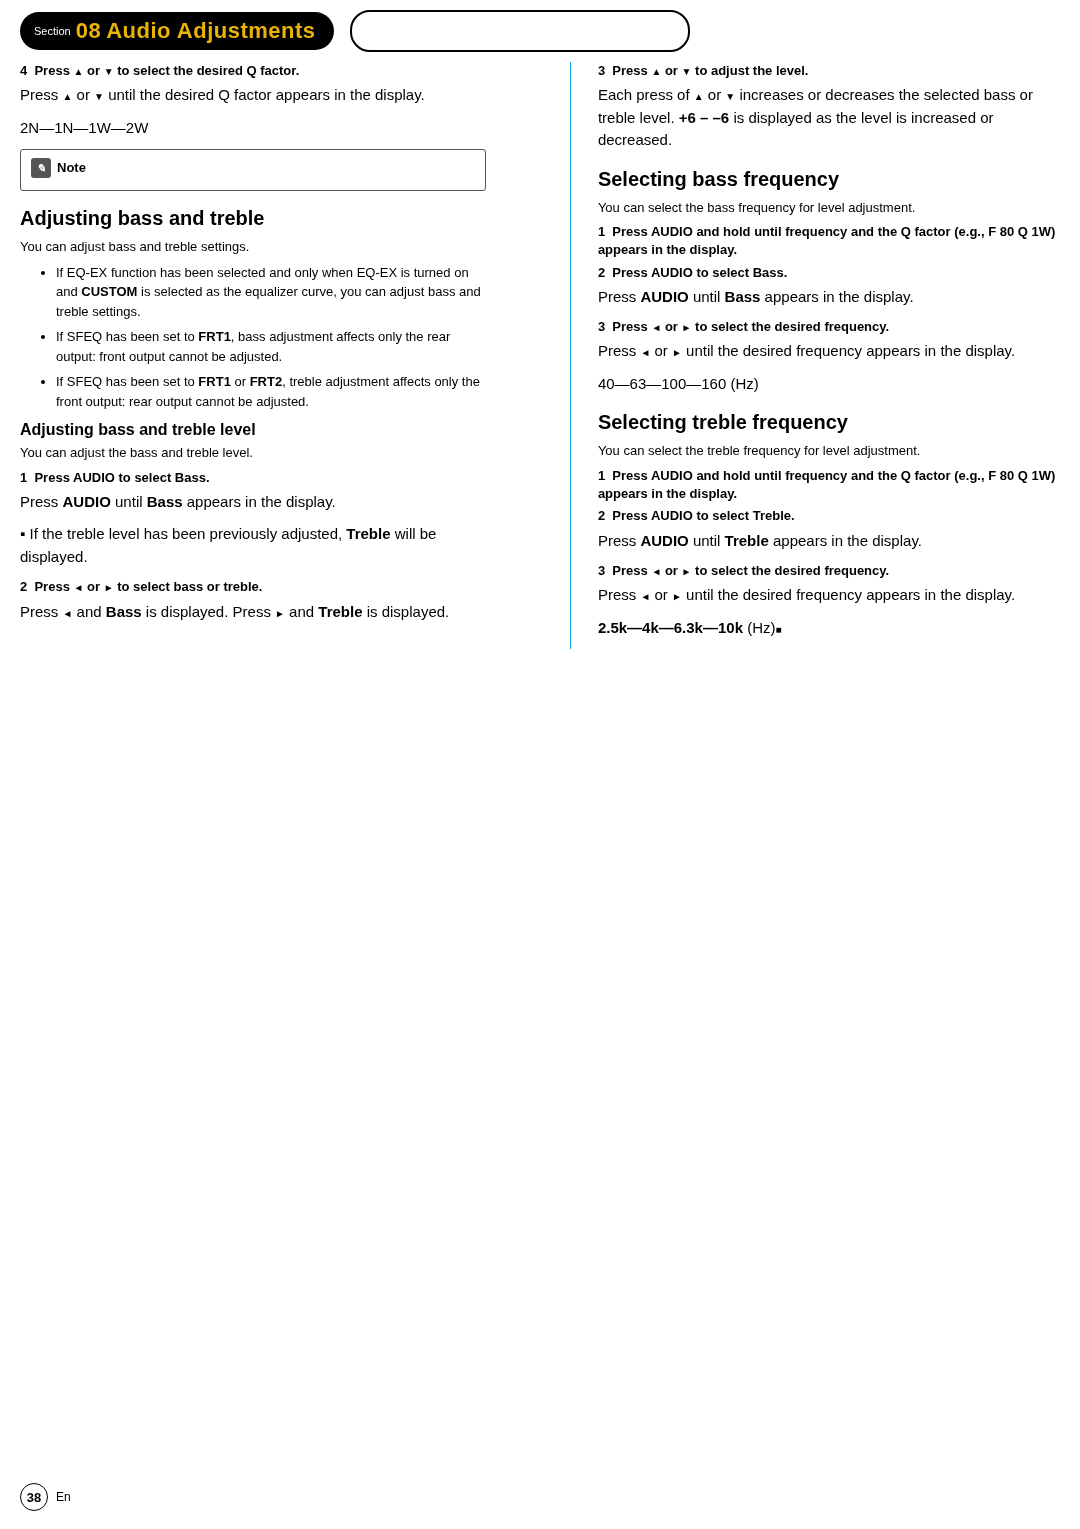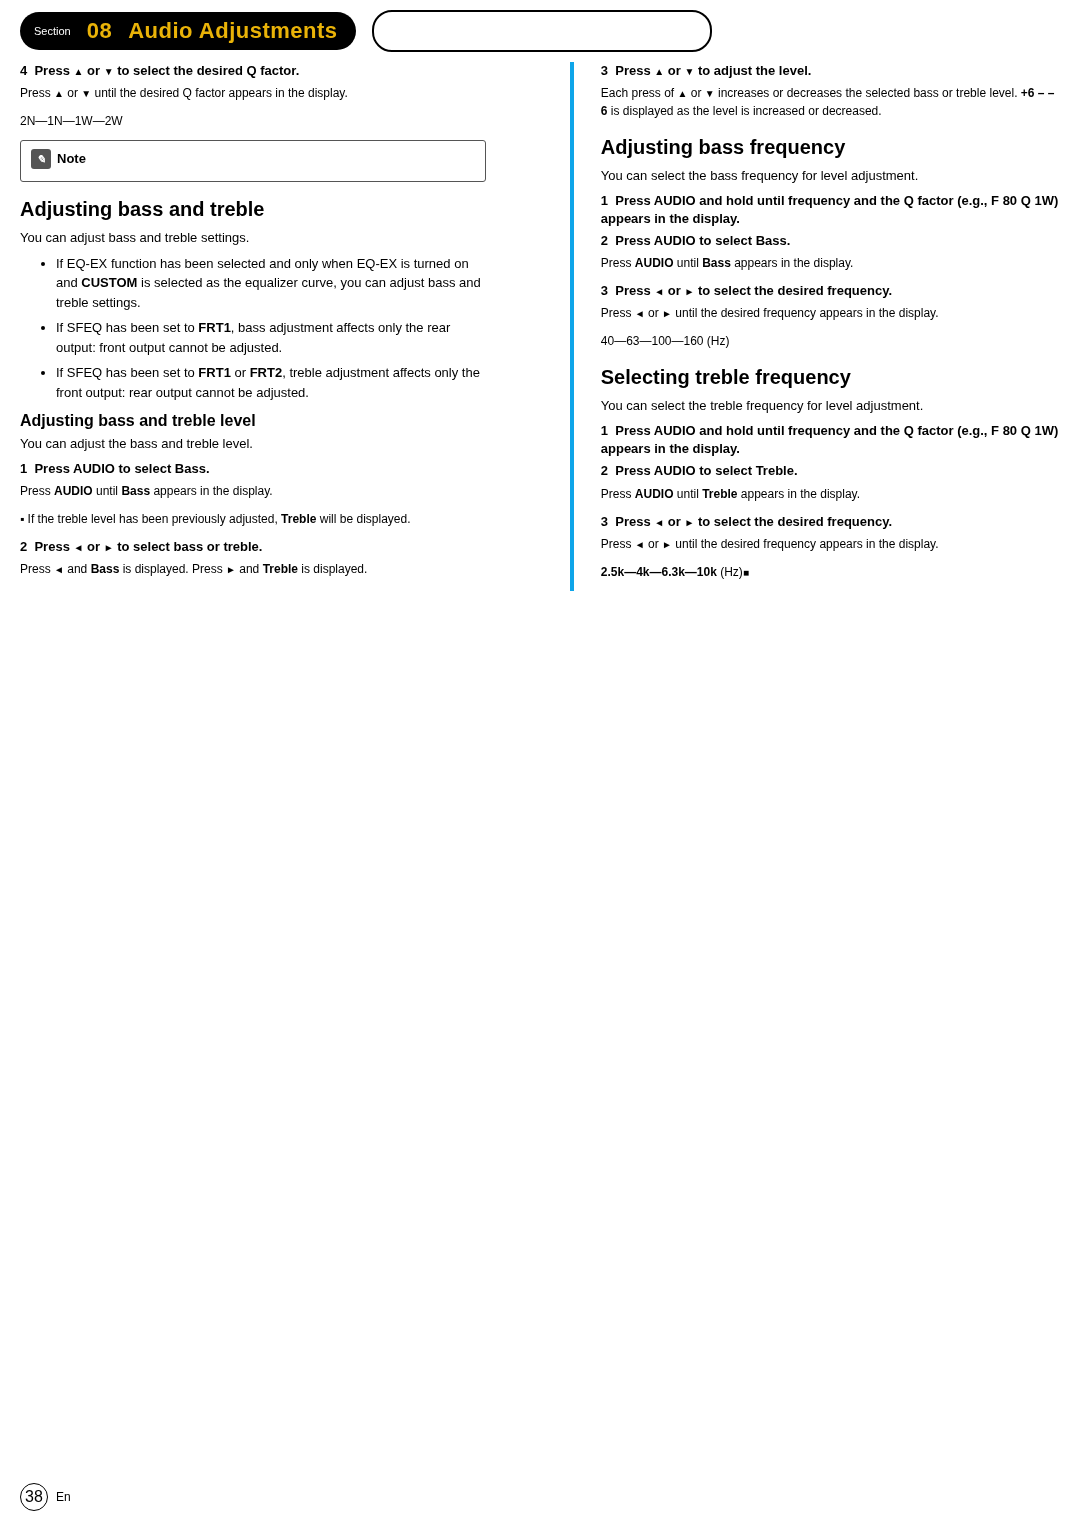--- a/index.html
+++ b/index.html
@@ -19,21 +19,21 @@
       align-items: center;
       padding: 10px 20px 0 20px;
       gap: 16px;
     }
     .section-badge {
       display: flex;
       align-items: center;
       background: #000;
       border-radius: 20px;
       padding: 6px 18px 6px 14px;
-      gap: 16px;
+      gap: 5px;
       min-width: 260px;
     }
     .section-label {
       color: #fff;
       font-size: 11px;
       font-weight: normal;
     }
     .section-title {
       color: #eab308;
       font-size: 22px;
@@ -53,33 +53,33 @@
       padding: 10px 20px 20px 20px;
       gap: 12px;
     }
     .left-col {
       width: 50%;
       padding-right: 24px;
     }
     .right-col {
       width: 50%;
       padding-left: 27px;
-      border-left: 4px solid #0ea5e9;
+      border-left: 1px solid #0ea5e9;
       margin-left: 48px;
     }
 
     
     .step-heading {
       font-weight: bold;
       font-size: 13px;
       margin-bottom: 4px;
       line-height: 1.4;
     }
     .step-body {
-      font-size: 12px;
+      font-size: 15px;
       line-height: 1.5;
       margin-bottom: 10px;
     }
     .bold-sequence {
       font-weight: normal;
     }
     .section-heading {
       font-size: 20px;
       font-weight: bold;
       margin: 14px 0 6px 0;
@@ -154,22 +154,22 @@
       gap: 8px;
     }
     .page-num {
       border: 1.5px solid #000;
       border-radius: 50%;
       width: 28px;
       height: 28px;
       display: flex;
       align-items: center;
       justify-content: center;
-      font-size: 16px;
-      font-weight: normal;
+      font-size: 13px;
+      font-weight: bold;
     }
     .lang-label {
       font-size: 12px;
     }
   </style>
 </head>
 <body>
 
 <div class="header">
   <div class="section-badge">
@@ -250,21 +250,21 @@
       <strong>3&nbsp;&nbsp;Press</strong>
       <span class="tri-up"></span>
       <strong> or </strong>
       <span class="tri-down"></span>
       <strong> to adjust the level.</strong>
     </p>
     <p class="step-body">
       Each press of <span class="tri-up"></span> or <span class="tri-down"></span> increases or decreases the selected bass or treble level. <strong>+6 – –6</strong> is displayed as the level is increased or decreased.
     </p>
 
-    <h2 class="section-heading">Adjusting bass frequency</h2>
+    <h2 class="section-heading">Selecting bass frequency</h2>
     <p class="body-text">You can select the bass frequency for level adjustment.</p>
 
     <p class="step-heading">
       <strong>1&nbsp;&nbsp;Press AUDIO and hold until frequency and the Q factor (e.g., F 80 Q 1W) appears in the display.</strong>
     </p>
 
     <p class="step-heading">
       <strong>2&nbsp;&nbsp;Press AUDIO to select Bass.</strong>
     </p>
     <p class="step-body">

